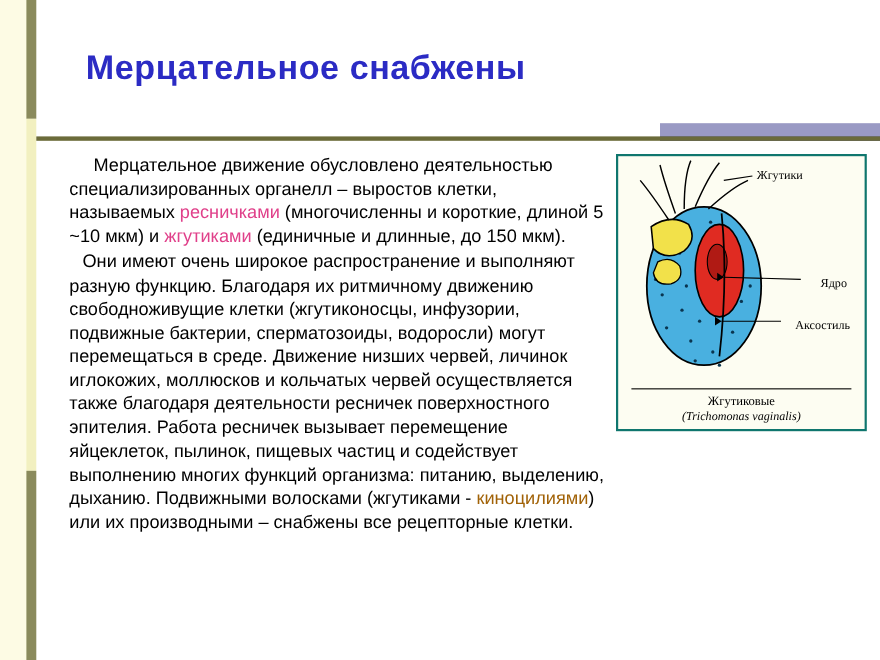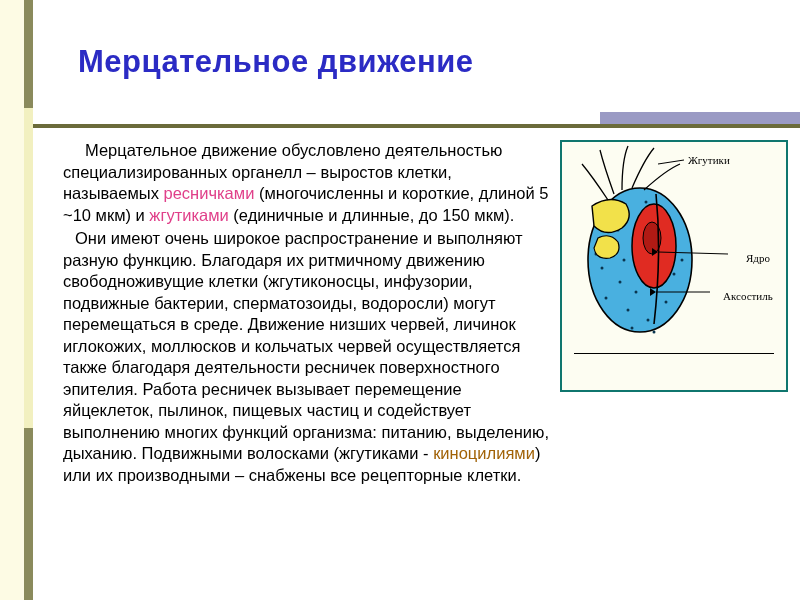--- a/index.html
+++ b/index.html
@@ -162,21 +162,21 @@
 </head>
 <body>
 
 <div class="slide">
 
   <div class="left-band"></div>
   <div class="left-bar-1"></div>
   <div class="left-bar-2"></div>
   <div class="left-bar-3"></div>
 
-  <div class="title">Мерцательное  движение</div>
+  <div class="title">Мерцательное  снабжены</div>
 
   <div class="hrule-accent"></div>
   <div class="hrule-accent2"></div>
   <div class="hrule"></div>
 
   <div class="body-text">
     <p class="para" id="para-1"><span>Мерцательное  движение обусловлено деятельностью специализированных органелл – выростов клетки, называемых </span><span class="hl-pink">ресничками</span><span> (многочисленны и короткие, длиной 5 ~10 мкм) и </span><span class="hl-pink">жгутиками</span><span> (единичные и длинные, до 150 мкм).</span></p>
     <p class="para second" id="para-2"><span>Они имеют очень широкое распространение и выполняют разную функцию. Благодаря их ритмичному движению свободноживущие клетки (жгутиконосцы, инфузории, подвижные бактерии, сперматозоиды, водоросли) могут перемещаться в среде. Движение низших червей, личинок иглокожих, моллюсков и кольчатых червей осуществляется также благодаря деятельности ресничек поверхностного эпителия. Работа ресничек вызывает перемещение яйцеклеток, пылинок, пищевых частиц и содействует выполнению многих функций организма: питанию, выделению, дыханию. Подвижными волосками (жгутиками - </span><span class="hl-magenta">киноцилиями</span><span>) или их производными – снабжены все рецепторные клетки.</span></p>
   </div>
 
@@ -229,15 +229,19 @@
       <path d="M94 150 L148 150" fill="none" stroke="#000" stroke-width="1"></path>
       <polygon points="96,110 90,106 90,114" fill="#000"></polygon>
       <polygon points="94,150 88,146 88,154" fill="#000"></polygon>
     </svg>
 
     <div class="fig-label lbl-flagella">Жгутики</div>
     <div class="fig-label lbl-nucleus">Ядро</div>
     <div class="fig-label lbl-axostyle">Аксостиль</div>
 
     <div class="fig-divider"></div>
+    <div class="fig-caption">
+      <div class="line1">Жгутиковые</div>
+      <div class="line2">(Trichomonas vaginalis)</div>
+    </div>
   </div>
 
 </div>
 
 </body></html>

